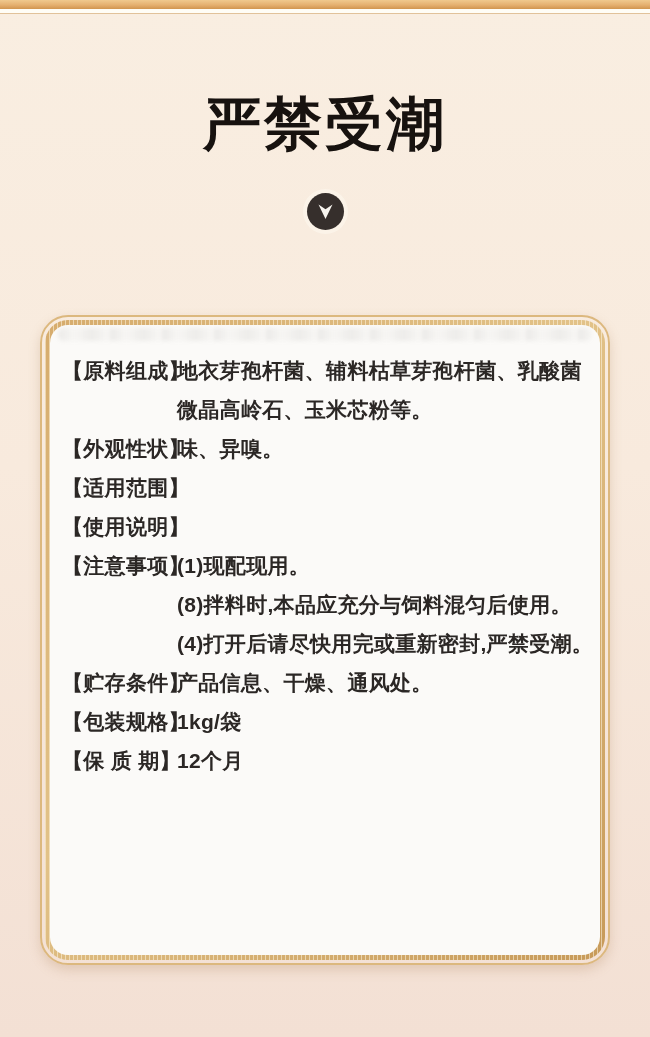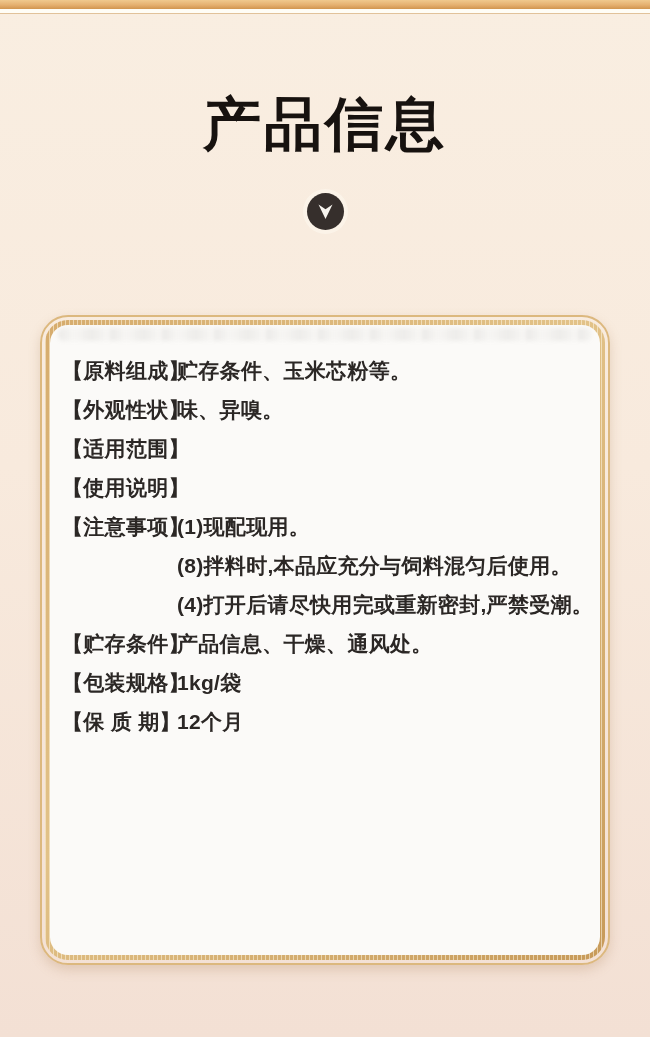--- a/index.html
+++ b/index.html
@@ -140,39 +140,40 @@
 </style>
 </head>
 <body style="--bg-top: #f9eee1; --bg-mid: #f8eadd; --bg-bottom: #f3e0d4; --title-color: #17120f; --arrow-bg: #362f2c; --frame-outer: #dcb87e; --frame-gold: #cda368; --card-bg: #fbfaf8; --text-color: #2b2725; --top-band-gold: #e5b070;">
 
 <div class="page">
 
   <div class="top-band"></div>
   <div class="top-band-white"></div>
   <div class="top-band-rule"></div>
 
-  <h1 class="title">产品信息</h1>
+  <h1 class="title">严禁受潮</h1>
 
   <div class="arrow-wrap">
     <span class="arrow-circle">
       <svg width="21" height="21" viewBox="0 0 21 21" aria-hidden="true">
         <polygon points="3.5,3.5 10.5,8.2 17.5,3.5 10.5,18" fill="#f7f4ee"></polygon>
       </svg>
     </span>
   </div>
 
   <div class="card-outer">
     <div class="card-gold">
       <div class="card-inner">
         <div class="watermark-strip"></div>
         <div class="rows" id="rows">
   <div class="row">
     <span class="row-label">【原料组成】</span>
     <div class="row-content">
-                <div class="row-line">贮存条件、玉米芯粉等。</div>
+                <div class="row-line">地衣芽孢杆菌、辅料枯草芽孢杆菌、乳酸菌</div>
+                <div class="row-line">微晶高岭石、玉米芯粉等。</div>
               </div>
   </div>
 
   <div class="row">
     <span class="row-label">【外观性状】</span>
     <div class="row-content">
                 <div class="row-line">味、异嗅。</div>
               </div>
   </div>
 

